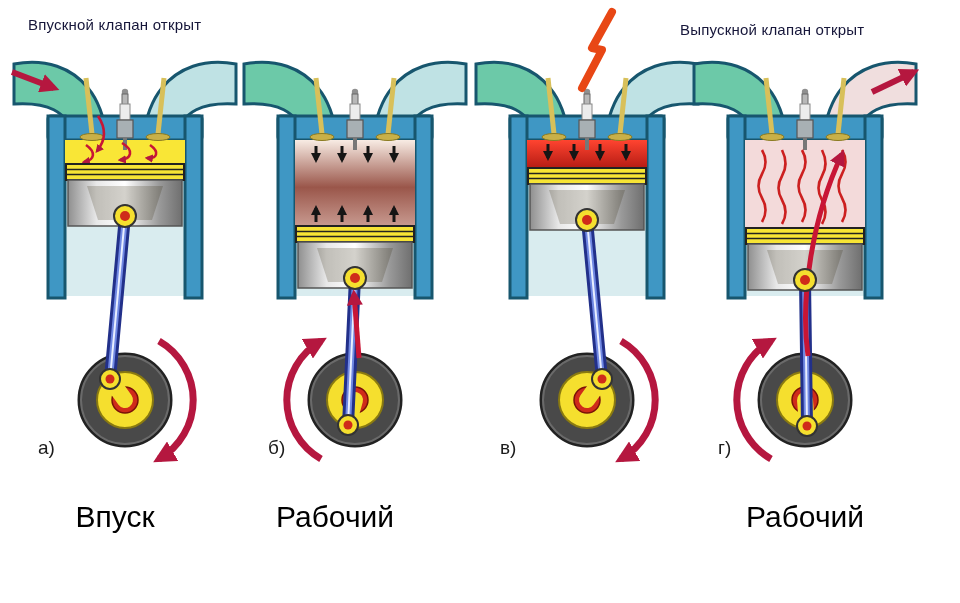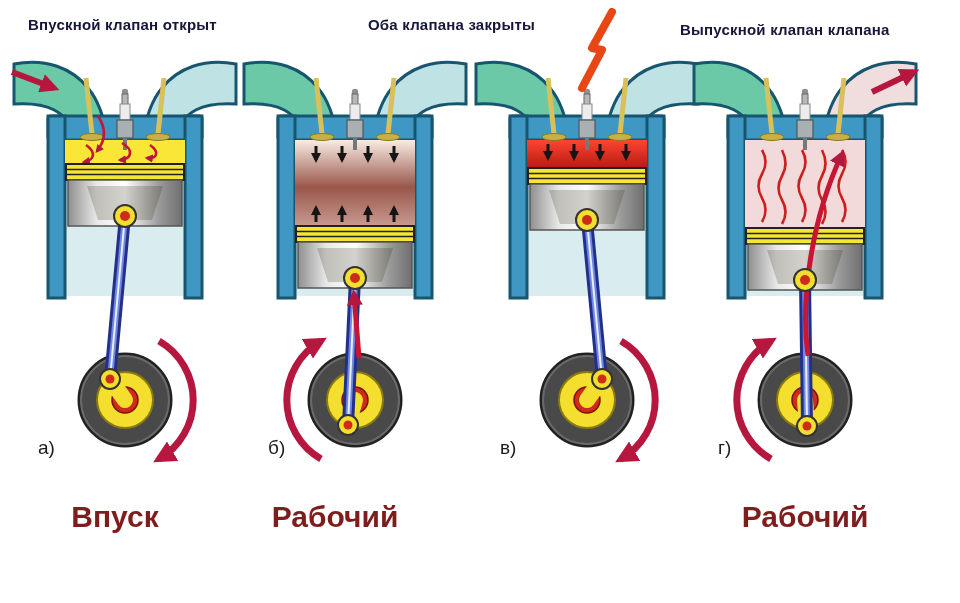--- a/index.html
+++ b/index.html
@@ -1,22 +1,22 @@
 <!DOCTYPE html>
 <html><head>
 <meta charset="utf-8">
 <style>
   *{margin:0;padding:0;box-sizing:border-box}
   html,body{background:#fff}
   body{font-family:"Liberation Sans", sans-serif;}
   .canvas{position:relative;width:960px;height:603px;background:#ffffff;overflow:hidden}
-  .caption{position:absolute;font-size:15px;font-weight:700;color:#16163a;white-space:nowrap;letter-spacing:.2px}
+  .caption{position:absolute;font-size:15px;font-weight:400;color:#16163a;white-space:nowrap;letter-spacing:.2px}
   .engine{position:absolute;top:58px;overflow:visible}
   svg{overflow:visible}
-  .title-cell{position:absolute;top:500px;text-align:center;font-size:30px;font-weight:700;color:#7f1d1d;line-height:1.15}
+  .title-cell{position:absolute;top:500px;text-align:center;font-size:30px;font-weight:400;color:#000000;line-height:1.15}
   .letter{font-size:19px;fill:#1c1c1c;font-family:"Liberation Sans",sans-serif}
   .duct{stroke:#17566e;stroke-width:3}
   .redThin{fill:none;stroke:#c81535;stroke-width:2.6;marker-end:url(#mRed)}
   .rot{fill:none;stroke:#b5173f;stroke-width:7;marker-end:url(#mRed)}
   .extArrow{stroke:#b5173f;stroke-width:6;marker-end:url(#mRed)}
   .blk{stroke:#151515;stroke-width:3;marker-end:url(#mBlack)}
   .pinOuter{fill:#f5df2e;stroke:#333;stroke-width:2}
   .pinInner{fill:#cf2b1a}
   .web{stroke:#f5df2e;stroke-width:16;stroke-linecap:round}
   .rodA{stroke:#22308a;stroke-width:12;stroke-linecap:round}
@@ -83,22 +83,21 @@
       <g id="valvesSym">
         <line x1="76" y1="20" x2="82" y2="76" stroke="#d8c05a" stroke-width="5"></line>
         <ellipse cx="82" cy="79" rx="12" ry="3.5" fill="#c8b048" stroke="#8a7a20" stroke-width="1"></ellipse>
         <line x1="154" y1="20" x2="148" y2="76" stroke="#d8c05a" stroke-width="5"></line>
         <ellipse cx="148" cy="79" rx="12" ry="3.5" fill="#c8b048" stroke="#8a7a20" stroke-width="1"></ellipse>
       </g>
     </defs>
   </svg>
 
   <div class="caption" style="left:28px;top:16px">Впускной клапан открыт</div>
-  <div class="caption" style="left:368px;top:16px">Оба клапана закрыты</div>
-  <div class="caption" style="left:680px;top:21px">Выпускной клапан клапана</div>
+  <div class="caption" style="left:680px;top:21px">Выпускной клапан открыт</div>
 
   <svg class="engine" style="left:10px" width="230" height="412" viewBox="0 0 230 412">
     <path class="duct" d="M4,6 C36,0 62,10 78,30 C88,42 94,58 97,80 L64,80 C58,52 36,44 4,46 Z" fill="#6cc9a8"></path>
     <path class="duct" d="M226,6 C194,0 168,10 152,30 C142,42 136,58 133,80 L166,80 C172,52 194,44 226,46 Z" fill="#bfe2e4"></path>
     <rect x="55" y="80" width="120" height="158" fill="#d9ecef"></rect>
     <use href="#bodySym"></use>
     <rect x="55" y="82" width="120" height="24" fill="#f9e636"></rect>
     <use href="#valvesSym"></use>
     <use href="#plugSym" transform="translate(115,80)"></use>
     <g>

